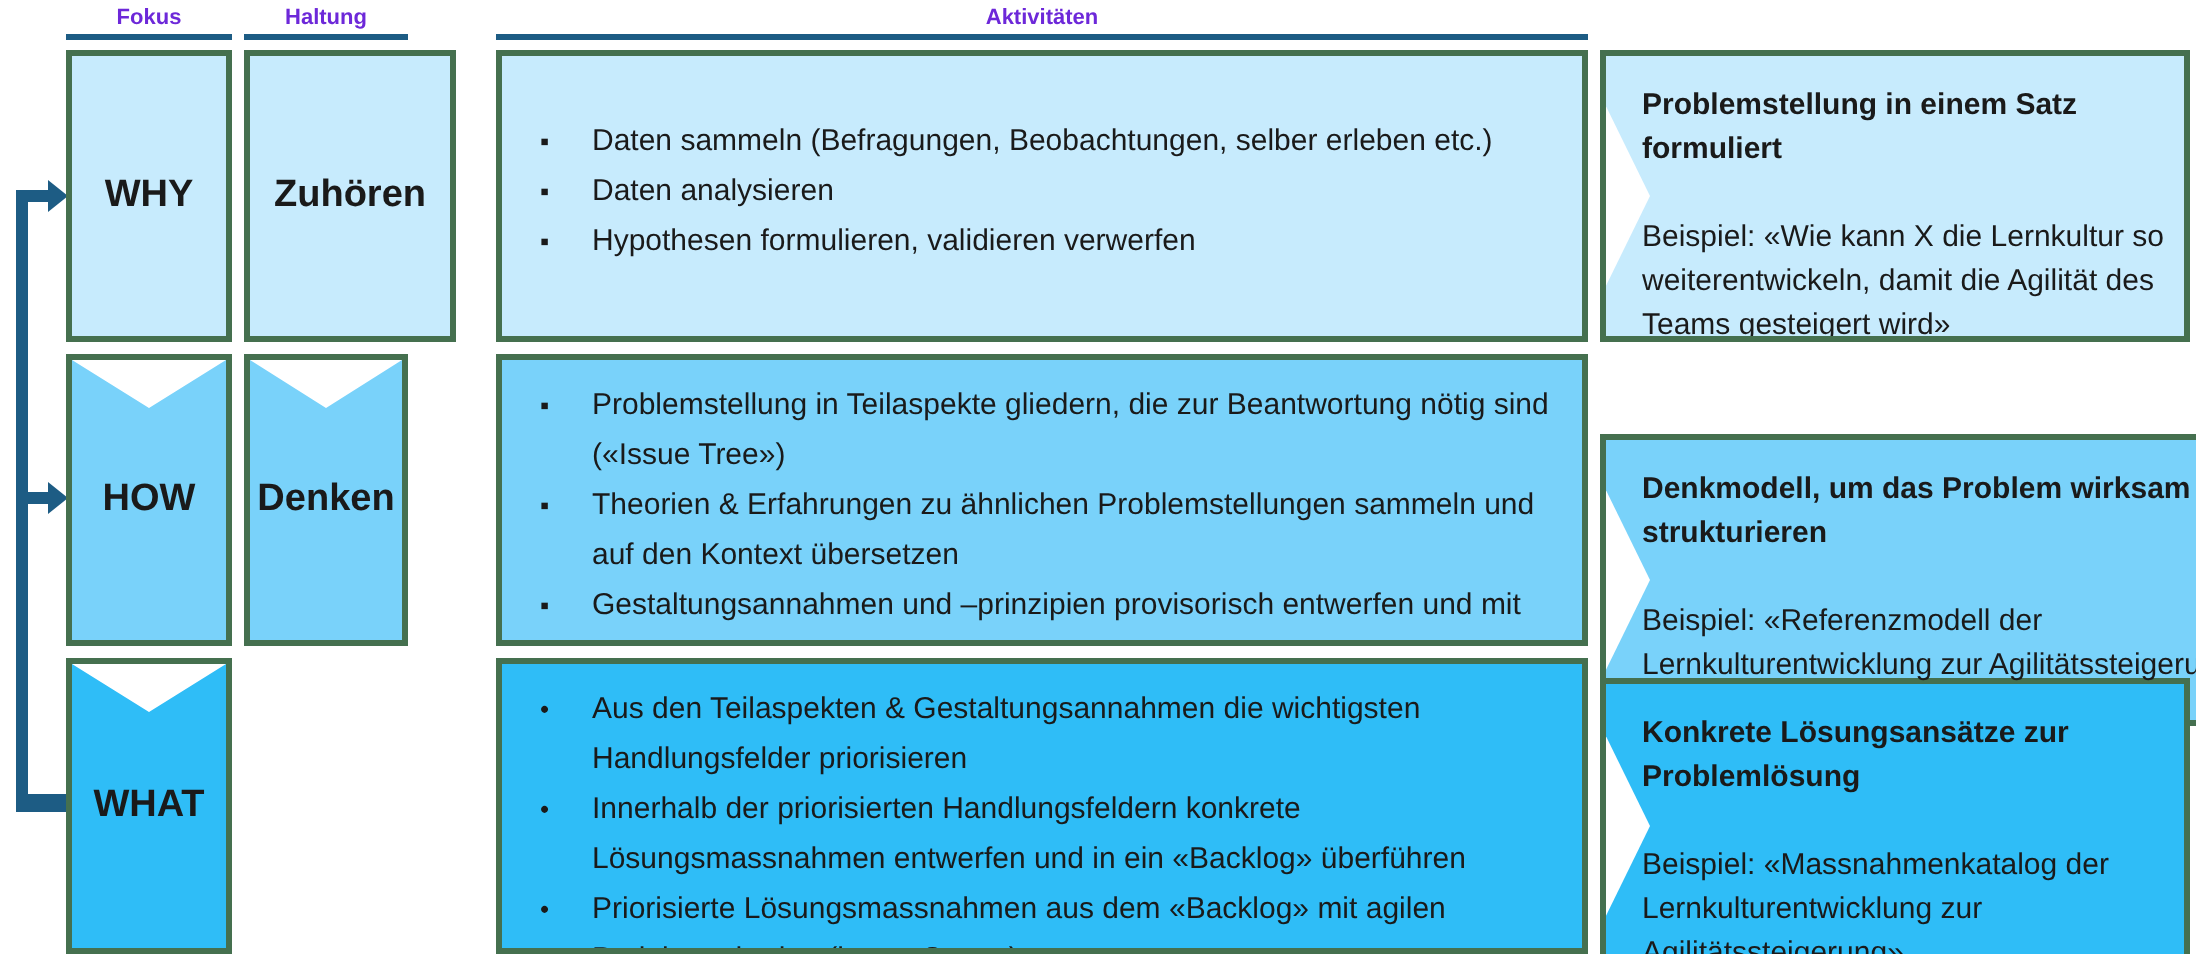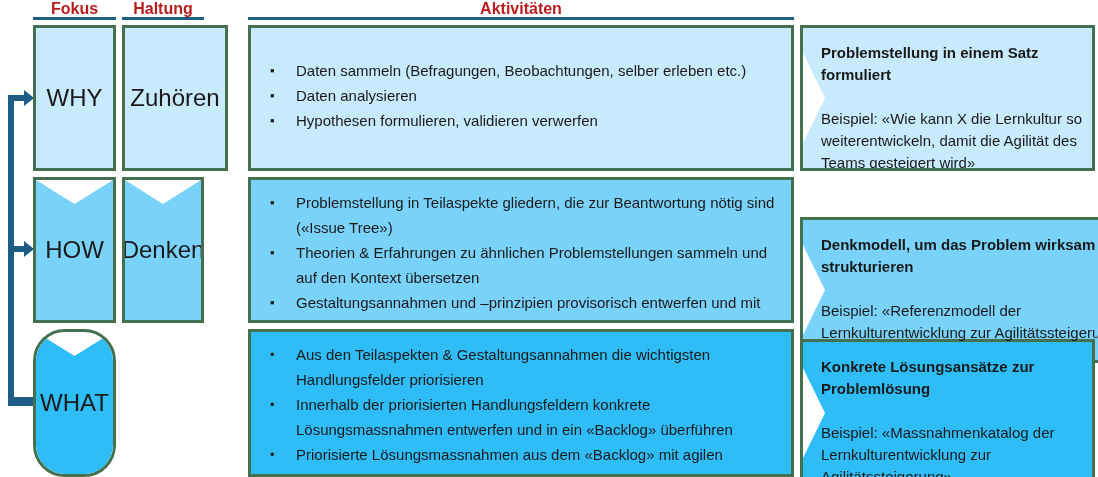--- a/index.html
+++ b/index.html
@@ -2,32 +2,32 @@
 <html style="--row1_fill: #C7EBFD; --row2_fill: #79D2FA; --row3_fill: #2FBDF7; --border: #45704F; --accent_line: #1D5C84;"><head>
 <meta charset="utf-8">
 <style>
   html,body{margin:0;padding:0;background:#ffffff;}
   body{font-family:"Liberation Sans", sans-serif; color:#1a1a1a;}
   #stage{position:relative;width:1098px;height:477px;background:#ffffff;overflow:hidden;}
 
   
   .col-header{position:absolute;top:1px;height:19px;box-sizing:border-box;
     border-bottom:3px solid var(--accent_line);
-    font-size:16px;font-weight:bold;text-align:center;line-height:16px;color:#b91c1c;}
+    font-size:11px;font-weight:bold;text-align:center;line-height:16px;color:#6d28d9;}
 
   
   .cell{position:absolute;box-sizing:border-box;border:3px solid var(--border);background:#ffffff;overflow:hidden;}
   .fill{position:absolute;inset:0;}
   .notch .fill{clip-path:polygon(0 0,50% 24px,100% 0,100% 100%,0 100%);}
   .r1 .fill{background:var(--row1_fill);}
   .r2 .fill{background:var(--row2_fill);}
   .r3 .fill{background:var(--row3_fill);}
 
   .focus-label{position:relative;z-index:2;width:100%;height:100%;
-    display:flex;align-items:center;justify-content:center;font-size:24px;}
+    display:flex;align-items:center;justify-content:center;font-size:19px;font-weight:bold;}
 
   
   .acts{position:relative;z-index:2;padding:10px 10px 4px 8px;font-size:15px;line-height:25px;}
   .acts.pad-lg{padding-top:30px;}
   .act-item{display:flex;}
   .act-item .marker{flex:0 0 26px;padding-left:11px;font-size:13px;}
   .act-item .txt{flex:1 1 auto;padding-right:4px;}
 
   
   .res-content{position:relative;z-index:2;padding:14px 10px 6px 18px;
@@ -120,21 +120,21 @@
   </div>
   <div class="cell r2" style="left:800px;top:177px;width:353px;height:146px;margin-top:40px;">
     <div class="fill"></div>
     <div class="res-arrow"></div>
     <div class="res-content">
       <div class="res-title">Denkmodell, um das Problem wirksam zu strukturieren</div>
       <div class="res-example">Beispiel: «Referenzmodell der Lernkulturentwicklung zur Agilitätssteigerung»</div>
     </div>
   </div>
 
-  <div class="cell r3 notch" style="left:33px;top:329px;width:83px;height:148px;border-radius:32px;">
+  <div class="cell r3 notch" style="left:33px;top:329px;width:83px;height:148px;">
     <div class="fill"></div>
     <div class="focus-label">WHAT</div>
   </div>
   <div class="cell r3" style="left:248px;top:329px;width:546px;height:148px;">
     <div class="fill"></div>
     <div class="acts">
       <div class="act-item">
         <span class="marker">•</span>
         <span class="txt">Aus den Teilaspekten &amp; Gestaltungsannahmen die wichtigsten Handlungsfelder priorisieren</span>
       </div>

